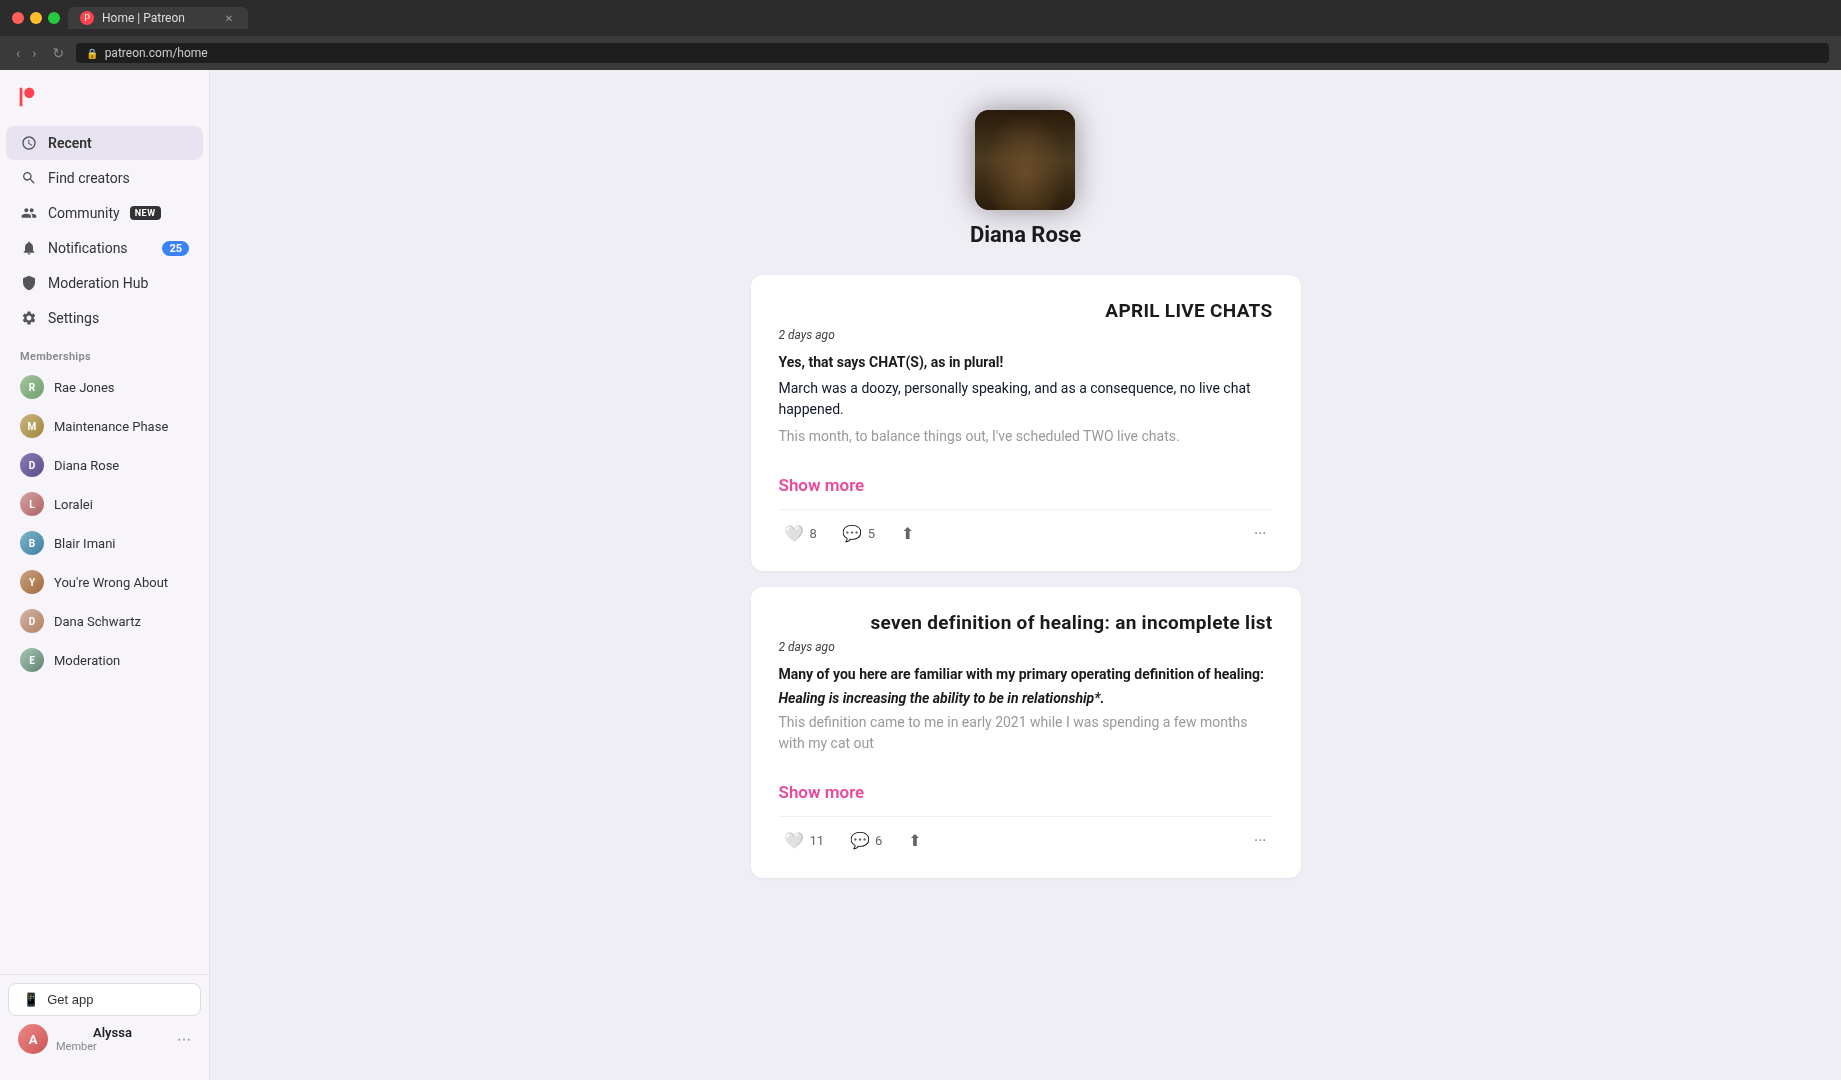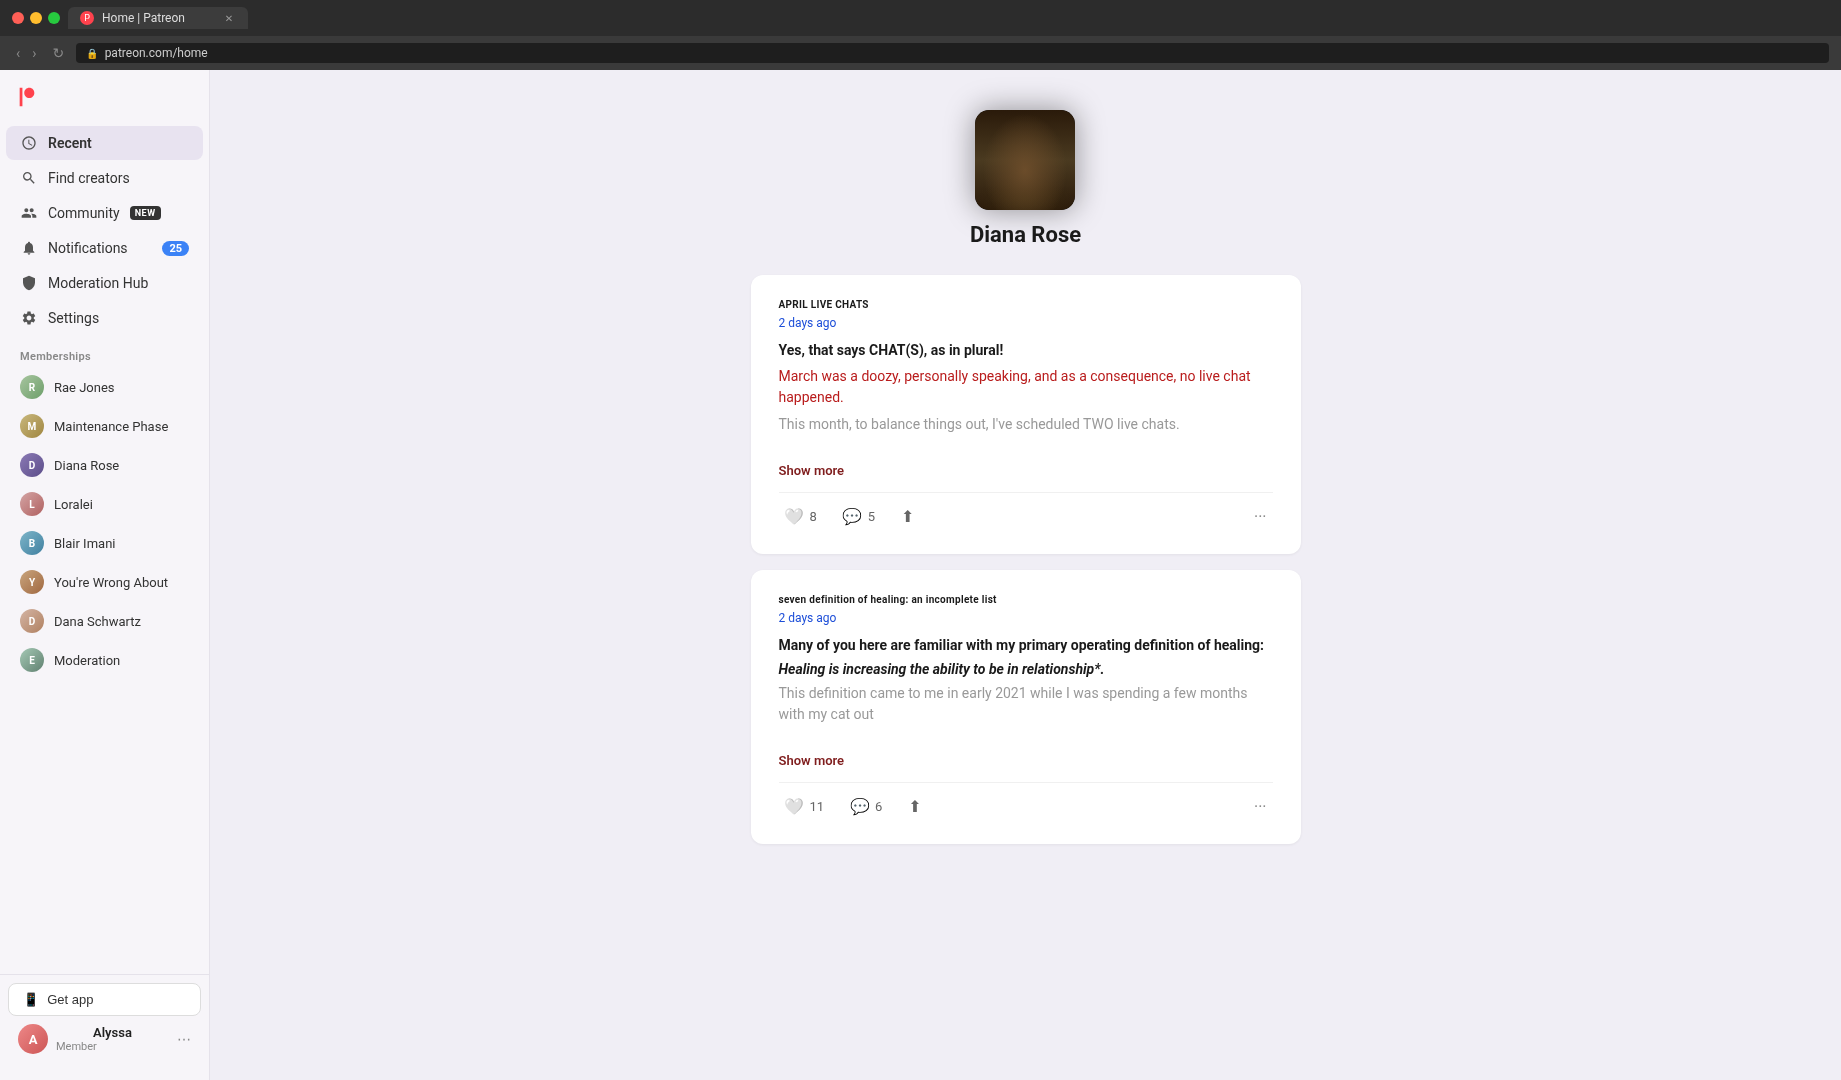--- a/index.html
+++ b/index.html
@@ -281,59 +281,61 @@
     .post-card {
       background: white;
       border-radius: 12px;
       padding: 24px 28px;
       max-width: 550px;
       width: 100%;
       margin-bottom: 16px;
       box-shadow: 0 1px 3px rgba(0,0,0,0.06);
     }
     .post-title {
-      font-size: 10px;
+      font-size: 19px;
       font-weight: 700;
       color: #1a1a1a;
       margin-bottom: 6px;
       letter-spacing: 0.3px;
+      text-align: right;
     }
     .post-date {
       font-size: 12px;
-      color: #1d4ed8;
+      color: #404040;
       margin-bottom: 12px;
+      font-style: italic;
     }
     .post-body-bold {
       font-size: 14px;
       font-weight: 700;
       color: #1a1a1a;
       margin-bottom: 8px;
     }
     .post-body {
       font-size: 14px;
-      color: #b91c1c;
+      color: #0f172a;
       margin-bottom: 6px;
       line-height: 1.5;
     }
     .post-body-muted {
       font-size: 14px;
       color: #999;
       margin-bottom: 12px;
       line-height: 1.5;
     }
     .post-body-italic {
       font-size: 14px;
       font-style: italic;
       font-weight: 700;
       color: #1a1a1a;
       margin-bottom: 6px;
     }
     .show-more {
-      color: #7f1d1d;
-      font-size: 13px;
+      color: #ec4899;
+      font-size: 17px;
       font-weight: 600;
       cursor: pointer;
       margin-bottom: 14px;
       margin-top: 28px;
     }
     .post-actions {
       display: flex;
       align-items: center;
       gap: 14px;
       padding-top: 10px;

